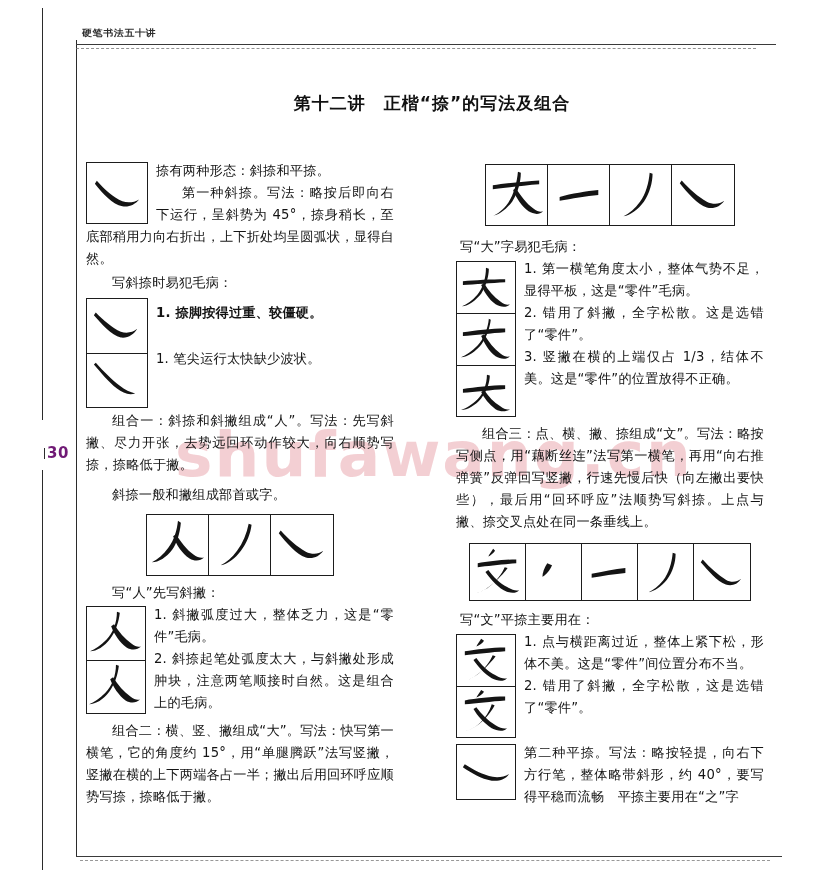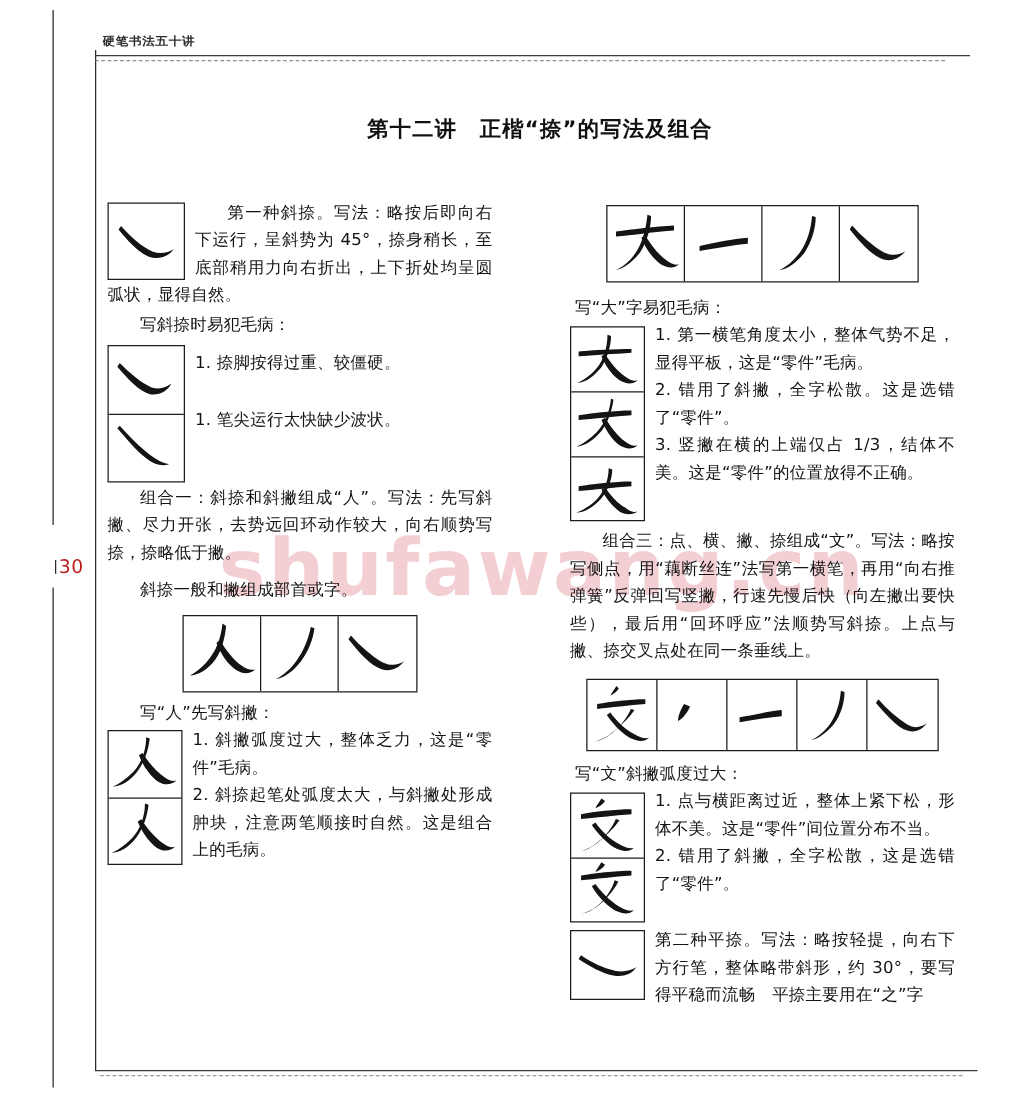--- a/index.html
+++ b/index.html
@@ -73,22 +73,22 @@
     letter-spacing: .6px;
     color: #2e2e2e;
     font-weight: 700;
     transform: scaleY(.92);
   }
 
   .page-number {
     position: absolute;
     left: 20px; top: 444px;
     font-size: 15px;
-    font-weight: 400;
-    color: #b91c1c;
+    font-weight: 700;
+    color: #701a75;
     letter-spacing: .5px;
   }
   .page-number .pn-tick {
     display: inline-block;
     width: 1px; height: 11px;
     background: #2b2b2b;
     vertical-align: -1px;
     margin-right: 2px;
   }
 
@@ -205,38 +205,39 @@
 
   <div class="watermark">shufawang.cn</div>
 
   <div class="col col-left">
 
     <div class="box-float-left glyphbox" style="width:62px;height:62px;">
       <svg width="59" height="59" viewBox="0 0 60 60" aria-hidden="true">
         <path class="stroke-ink" d="M10 18 C18 27, 27 35, 36 39 C42 41, 48 40, 53 37 C49 42, 43 45, 36 44 C26 42, 16 31, 8 21 Z"></path>
       </svg>
     </div>
+    <div class="ptext">捺有两种形态：斜捺和平捺。</div>
     <div class="ptext indent">第一种斜捺。写法：略按后即向右下运行，呈斜势为 45°，捺身稍长，至底部稍用力向右折出，上下折处均呈圆弧状，显得自然。</div>
     <div class="clear"></div>
 
     <div class="ptext indent" style="margin-top:2px;">写斜捺时易犯毛病：</div>
 
     <div class="box-float-left stack" style="width:62px;height:110px;margin-top:4px;">
       <div class="cell" style="height:55px;">
         <svg width="58" height="52" viewBox="0 0 60 54" aria-hidden="true">
           <path class="stroke-ink" d="M9 14 C17 22, 26 30, 35 34 C41 36, 47 35, 52 31 C49 37, 42 41, 35 40 C25 38, 15 26, 7 17 Z"></path>
         </svg>
       </div>
       <div class="cell" style="height:53px;">
         <svg width="58" height="50" viewBox="0 0 60 52" aria-hidden="true">
           <path class="stroke-ink" d="M9 9 C17 18, 26 27, 34 33 C39 37, 45 40, 50 41 C44 43, 37 41, 31 36 C22 29, 14 19, 7 11 Z"></path>
         </svg>
       </div>
     </div>
-    <div class="ptext" style="margin-top:8px;">1. 捺脚按得过重、较僵硬。</div>
+    <div class="ptext" style="margin-top:8px;font-weight:bold;">1. 捺脚按得过重、较僵硬。</div>
     <div class="ptext" style="margin-top:24px;">1. 笔尖运行太快缺少波状。</div>
     <div class="clear"></div>
 
     <div class="ptext indent">组合一：斜捺和斜撇组成“人”。写法：先写斜撇、尽力开张，去势远回环动作较大，向右顺势写捺，捺略低于撇。</div>
     <div class="ptext indent" style="margin-top:8px;">斜捺一般和撇组成部首或字。</div>
 
     <div style="display:flex;justify-content:center;margin:8px 0 6px 0;">
       <div class="rowgrid">
         <div class="cell" style="width:62px;height:60px;">
           <svg width="60" height="57" viewBox="0 0 62 59" aria-hidden="true">
@@ -270,20 +271,21 @@
         <svg width="56" height="49" viewBox="0 0 58 51" aria-hidden="true">
           <path class="stroke-ink" d="M30 4 C30 15, 26 26, 19 33 C13 39, 7 43, 2 45 C9 45, 17 40, 23 32 C29 24, 32 14, 33 5 Z"></path>
           <path class="stroke-ink" d="M27 17 C32 25, 38 32, 45 37 C49 40, 52 41, 55 40 C51 44, 45 44, 40 41 C33 36, 27 27, 24 19 Z"></path>
         </svg>
       </div>
     </div>
     <div class="ptext">1. 斜撇弧度过大，整体乏力，这是“零件”毛病。</div>
     <div class="ptext">2. 斜捺起笔处弧度太大，与斜撇处形成肿块，注意两笔顺接时自然。这是组合上的毛病。</div>
     <div class="clear"></div>
 
+    <div class="ptext indent" style="margin-top:4px;">组合二：横、竖、撇组成“大”。写法：快写第一横笔，它的角度约 15°，用“单腿腾跃”法写竖撇，竖撇在横的上下两端各占一半；撇出后用回环呼应顺势写捺，捺略低于撇。</div>
   </div>
 
   <div class="col col-right">
 
     <div style="display:flex;justify-content:center;margin:4px 0 10px 0;">
       <div class="rowgrid">
         <div class="cell" style="width:62px;height:60px;">
           <svg width="60" height="57" viewBox="0 0 62 59" aria-hidden="true">
             <path class="stroke-ink" d="M7 21 C20 19, 40 17, 55 16 L55 20 C40 21, 20 24, 7 25 Z"></path>
             <path class="stroke-ink" d="M33 7 C32 18, 29 30, 23 39 C18 46, 12 51, 6 53 C13 52, 21 46, 27 38 C33 29, 36 17, 36 8 Z"></path>
@@ -366,21 +368,21 @@
           </svg>
         </div>
         <div class="cell" style="width:56px;height:56px;">
           <svg width="54" height="53" viewBox="0 0 56 55" aria-hidden="true">
             <path class="stroke-ink" d="M9 16 C17 25, 25 32, 33 37 C38 40, 44 40, 49 36 C45 42, 39 44, 33 42 C24 39, 15 28, 7 19 Z"></path>
           </svg>
         </div>
       </div>
     </div>
 
-    <div class="ptext" style="text-indent:4px;">写“文”斜撇弧度过大：</div>
+    <div class="ptext" style="text-indent:4px;">写“文”平捺主要用在：</div>
 
     <div class="box-float-left stack" style="width:60px;height:104px;margin-top:3px;">
       <div class="cell" style="height:52px;">
         <svg width="56" height="49" viewBox="0 0 58 51" aria-hidden="true">
           <path class="stroke-ink" d="M25 4 C23 7, 21 10, 20 12 C23 11, 26 9, 28 6 Z"></path>
           <path class="stroke-ink" d="M8 17 C19 15, 36 13, 50 13 L50 17 C36 18, 19 20, 8 21 Z"></path>
           <path class="stroke-ink" d="M37 21 C34 28, 28 36, 21 41 C16 45, 11 47, 7 48 C13 47, 20 43, 26 37 C33 31, 38 25, 40 22 Z"></path>
           <path class="stroke-ink" d="M20 24 C25 31, 32 38, 40 42 C45 45, 49 46, 52 45 C48 49, 42 48, 36 45 C28 40, 21 32, 17 26 Z"></path>
         </svg>
       </div>
@@ -395,17 +397,17 @@
     </div>
     <div class="ptext">1. 点与横距离过近，整体上紧下松，形体不美。这是“零件”间位置分布不当。</div>
     <div class="ptext">2. 错用了斜撇，全字松散，这是选错了“零件”。</div>
     <div class="clear"></div>
 
     <div class="box-float-left glyphbox" style="width:60px;height:56px;margin-top:4px;">
       <svg width="56" height="52" viewBox="0 0 58 54" aria-hidden="true">
         <path class="stroke-ink" d="M8 20 C17 26, 27 31, 37 33 C43 34, 49 33, 54 30 C50 36, 43 38, 36 37 C25 35, 15 29, 6 23 Z"></path>
       </svg>
     </div>
-    <div class="ptext" style="margin-top:2px;">第二种平捺。写法：略按轻提，向右下方行笔，整体略带斜形，约 30°，要写得平稳而流畅　平捺主要用在“之”字</div>
+    <div class="ptext" style="margin-top:2px;">第二种平捺。写法：略按轻提，向右下方行笔，整体略带斜形，约 40°，要写得平稳而流畅　平捺主要用在“之”字</div>
     <div class="clear"></div>
   </div>
 
 </div>
 
 </body></html>

